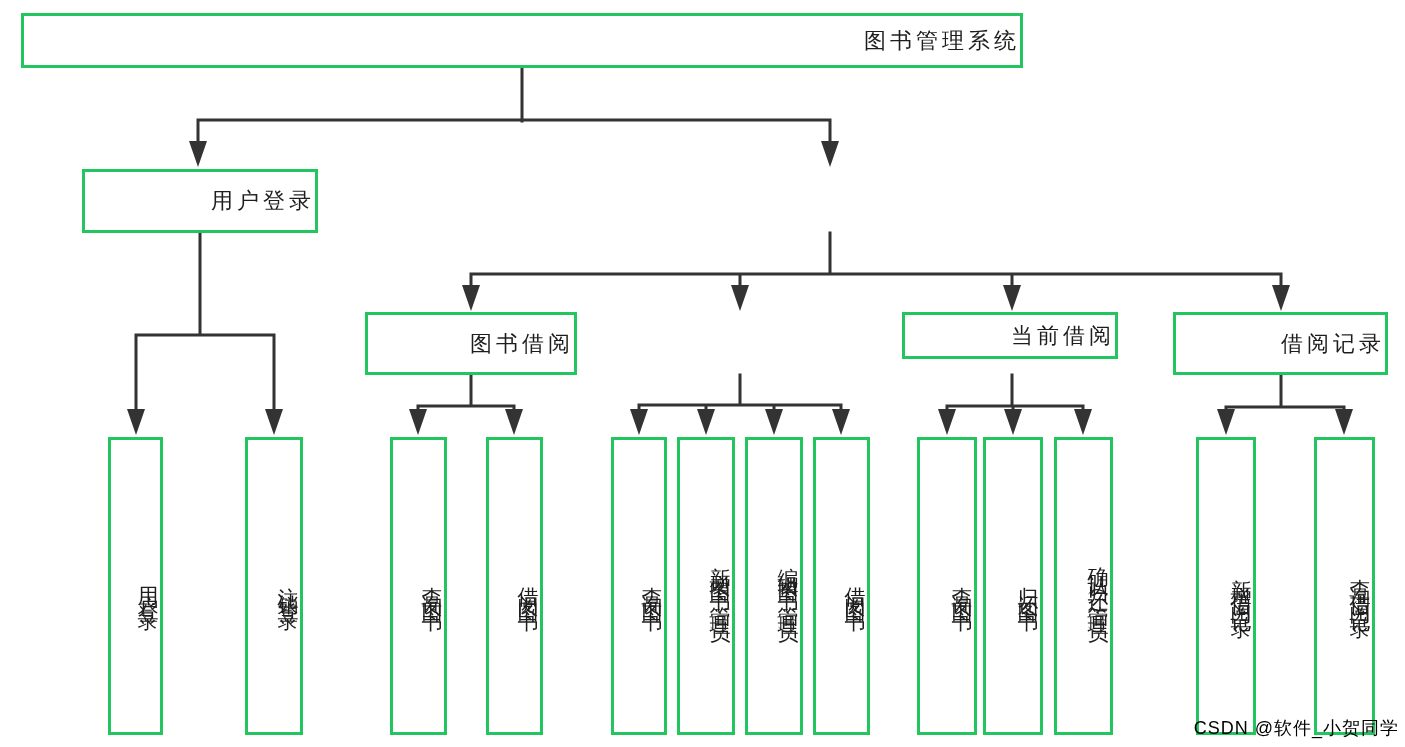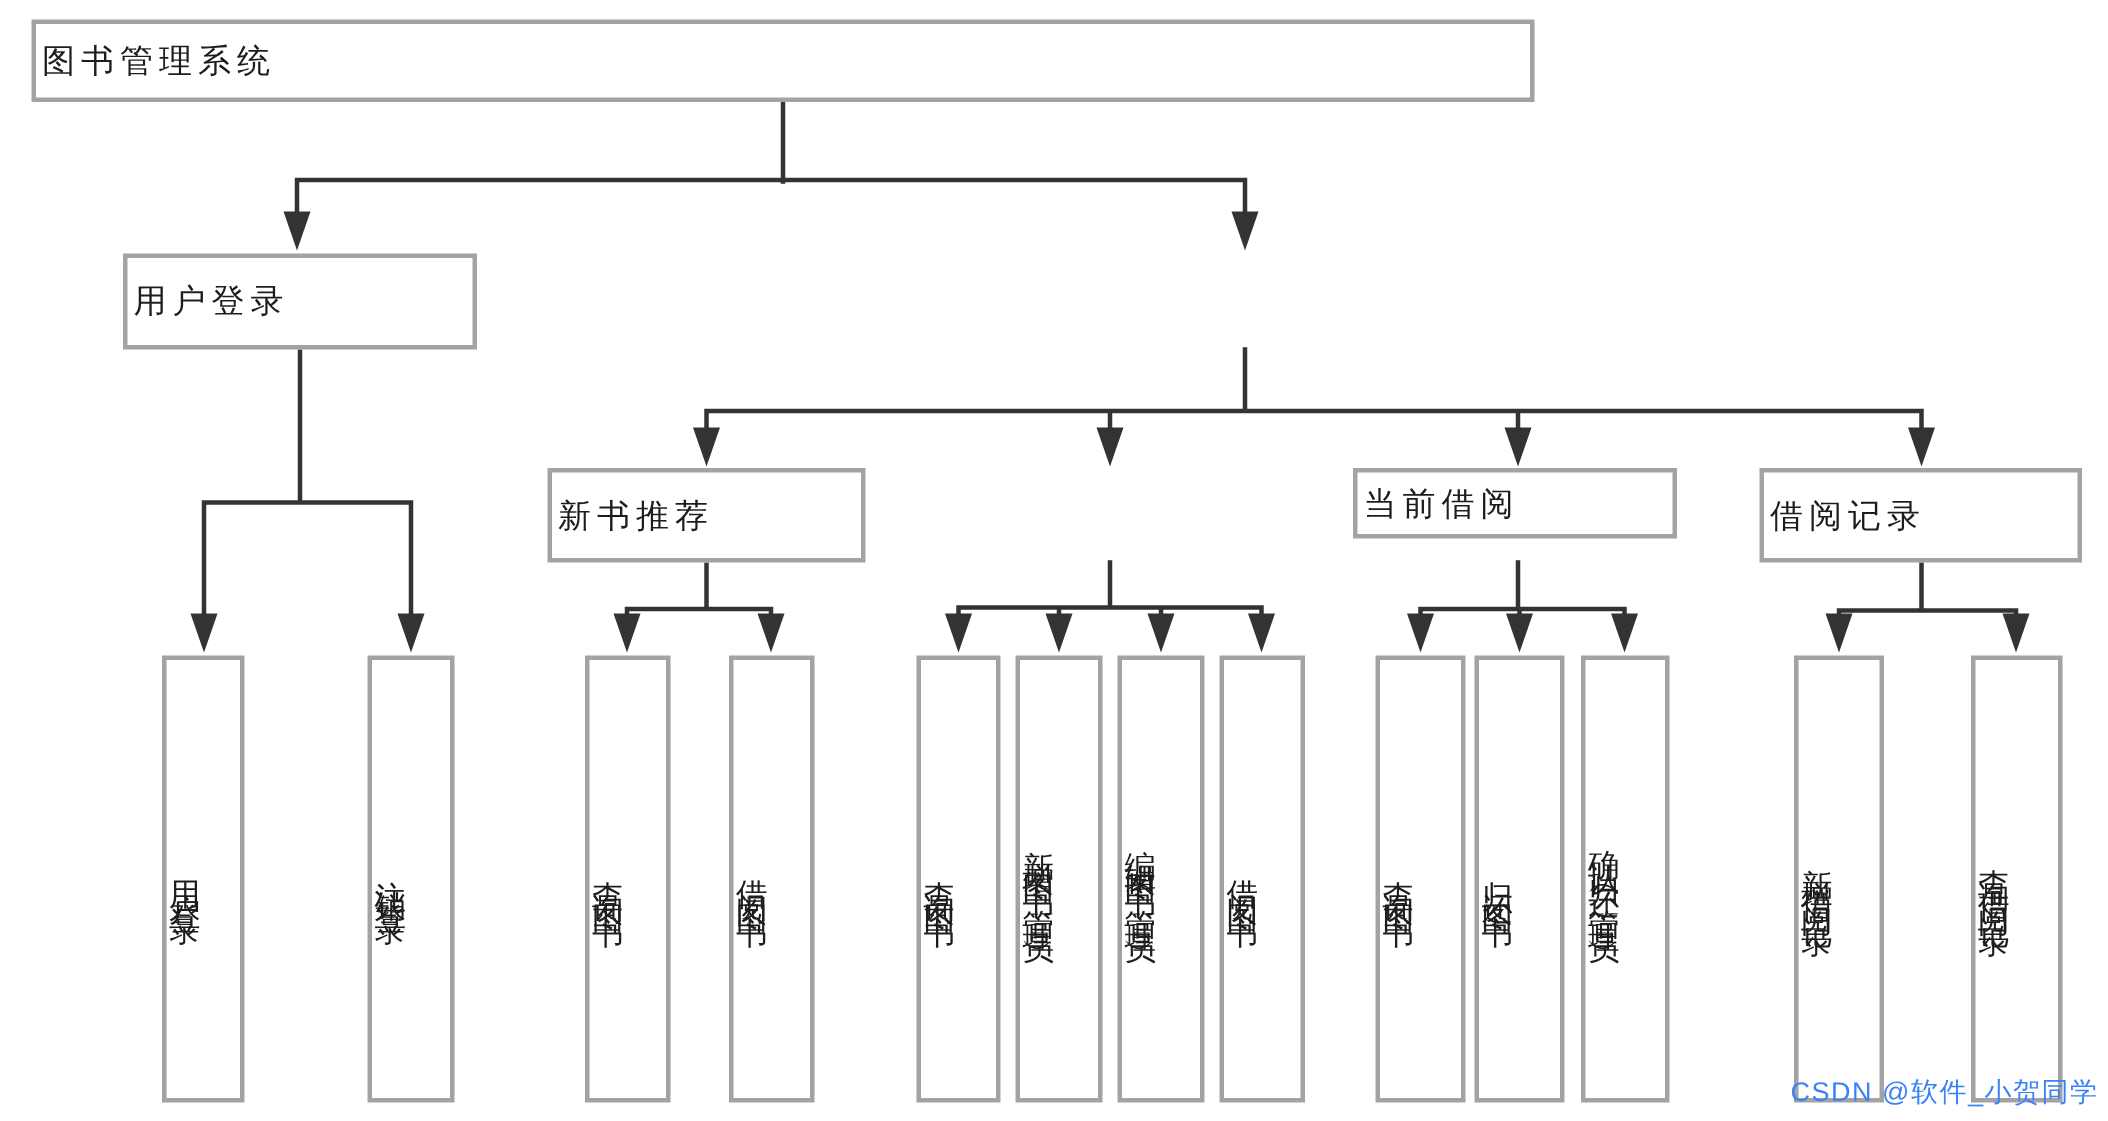--- a/index.html
+++ b/index.html
@@ -20,25 +20,25 @@
   svg.connector-layer path {
     fill: none;
     stroke: #333333;
     stroke-width: 3;
     stroke-linecap: square;
   }
   svg.connector-layer polygon { fill: #333333; }
   .node {
     position: absolute;
     box-sizing: border-box;
-    border: 3px solid #a3a3a3;
+    border: 3px solid #22c55e;
     background: #ffffff;
     display: flex;
     align-items: center;
-    justify-content: flex-start;
+    justify-content: flex-end;
   }
   .hlabel {
     font-size: 22px;
     letter-spacing: 4px;
     white-space: nowrap;
     text-indent: 4px; 
   }
   .vlabel {
     writing-mode: vertical-rl;
     text-orientation: mixed;
@@ -46,21 +46,21 @@
     letter-spacing: 8px;
     line-height: 1.1;
     white-space: nowrap;
   }
   .watermark {
     position: absolute;
     right: 6px;
     bottom: 7px;
     font-size: 18px;
     letter-spacing: 1px;
-    color: #3b82f6;
+    color: #000000;
     white-space: nowrap;
   }
 </style>
 </head>
 <body>
 
 <div class="canvas">
 
   <svg class="connector-layer" viewBox="0 0 1405 747">
 
@@ -100,21 +100,21 @@
 
   <div class="node" style="left:21px;top:13px;width:1002px;height:55px">
     <span class="hlabel">图书管理系统</span>
   </div>
 
   <div class="node" style="left:82px;top:169px;width:236px;height:64px">
     <span class="hlabel">用户登录</span>
   </div>
 
   <div class="node" style="left:365px;top:312px;width:212px;height:63px">
-    <span class="hlabel">新书推荐</span>
+    <span class="hlabel">图书借阅</span>
   </div>
   <div class="node" style="left:902px;top:312px;width:216px;height:47px">
     <span class="hlabel">当前借阅</span>
   </div>
   <div class="node" style="left:1173px;top:312px;width:215px;height:63px">
     <span class="hlabel">借阅记录</span>
   </div>
 
   <div class="node" style="left:108px;top:437px;width:55px;height:298px">
     <span class="vlabel">用户登录</span>

